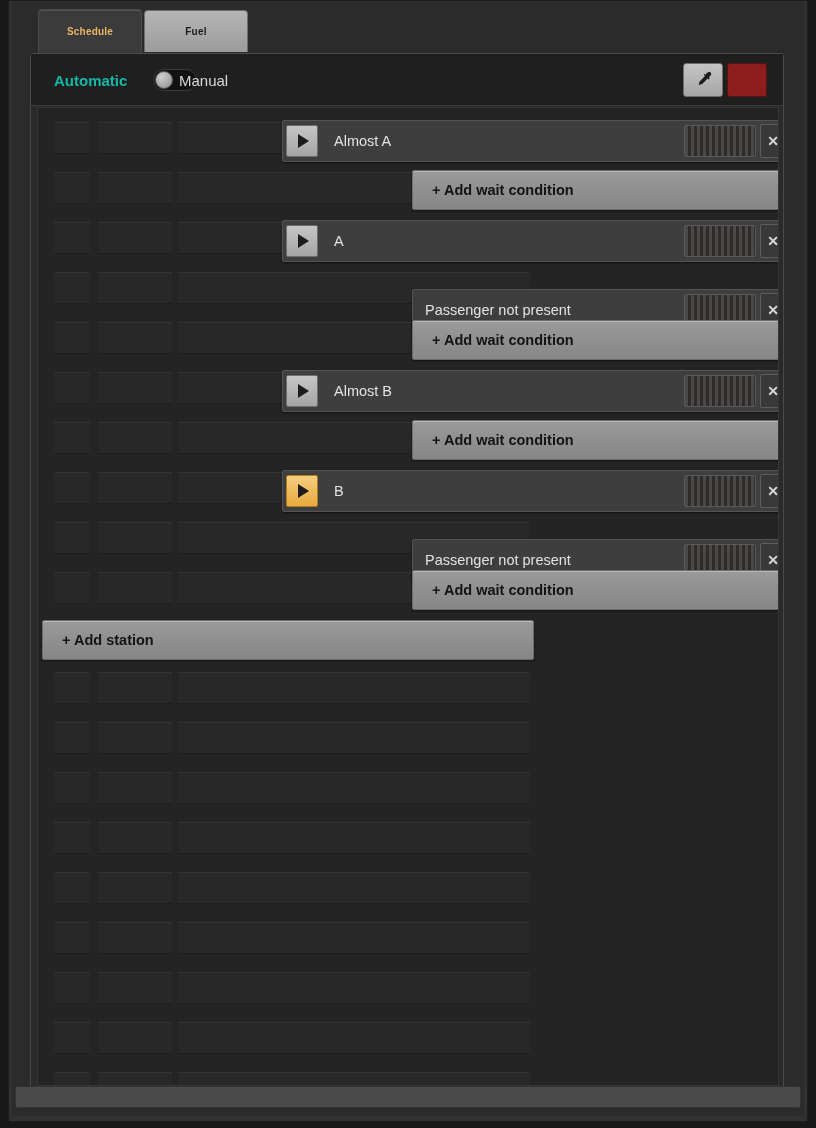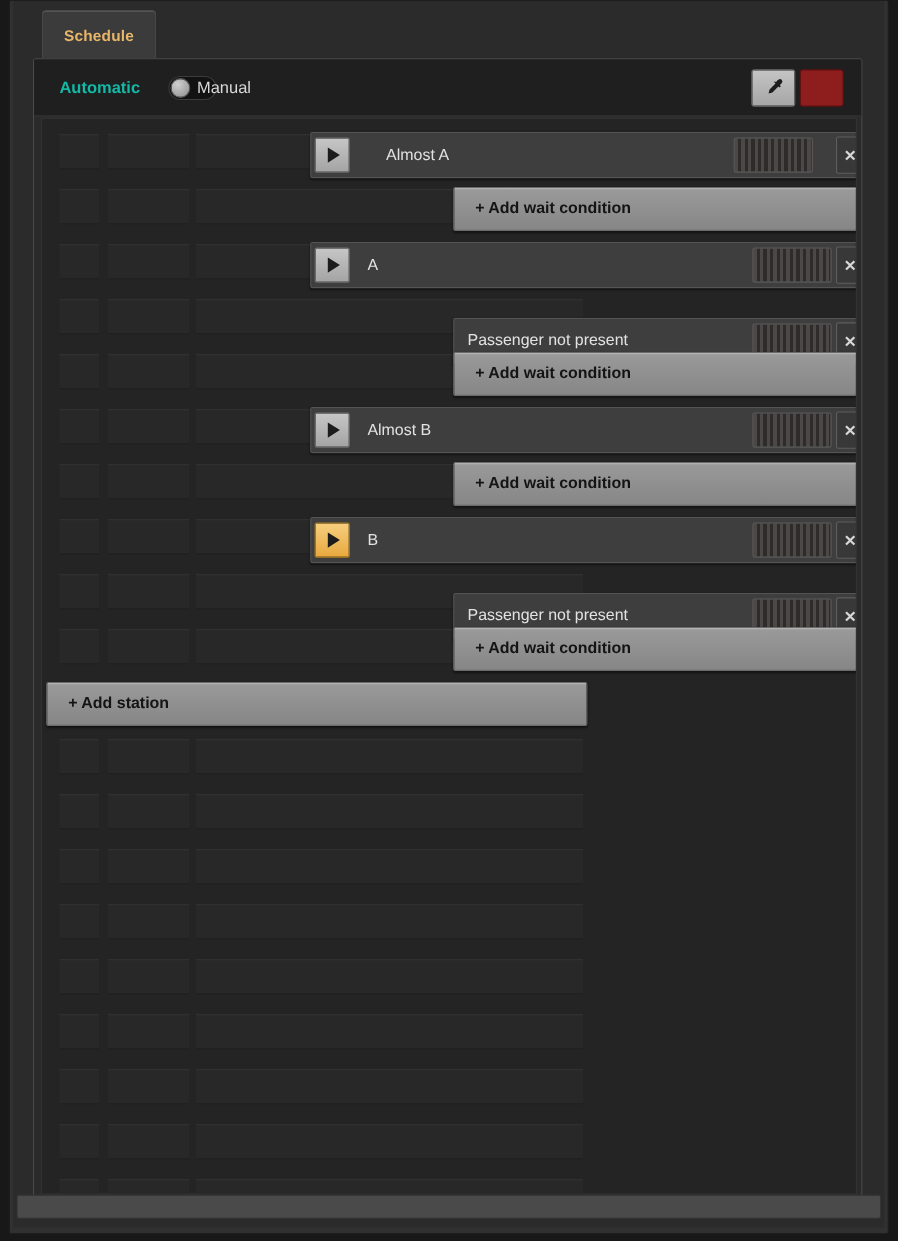--- a/index.html
+++ b/index.html
@@ -46,21 +46,21 @@
     height: 52px;
   }
   .tab {
     position: absolute;
     top: 8px;
     height: 44px;
     box-sizing: border-box;
     display: flex;
     align-items: center;
     justify-content: center;
-    font-size: 14px;
+    font-size: 10px;
     font-weight: bold;
     letter-spacing: 0.2px;
     border-radius: 4px 4px 0 0;
     cursor: pointer;
     user-select: none;
   }
   .tab.active {
     left: 26px;
     width: 104px;
     background: #3b3b3b;
@@ -341,20 +341,23 @@
 </head>
 <body>
 
 <div class="window">
   <div class="window-inner">
 
     <div class="tabstrip">
       <div class="tab active">
         <span>Schedule</span>
       </div>
+      <div class="tab inactive">
+        <span>Fuel</span>
+      </div>
     </div>
 
     <div class="panel">
 
       <div class="panel-header">
         <div class="mode-label auto">Automatic</div>
         <div class="toggle">
           <div class="knob"></div>
         </div>
         <div class="mode-label manual">Manual</div>
@@ -465,21 +468,21 @@
               <div class="skel-cell c3"></div>
             </div>
             <div class="skel-row" style="top: 964px;">
               <div class="skel-cell c1"></div>
               <div class="skel-cell c2"></div>
               <div class="skel-cell c3"></div>
             </div>
             <div class="skel-row" style="top: 1014px;"></div>
           </div>
         <div class="entries" id="entries">
-            <div class="station" style="top: 12px; gap: 17px;">
+            <div class="station" style="top: 12px;">
               <div class="play-btn">
                 <div class="play-tri"></div>
               </div>
               <div class="row-label">Almost A</div>
               <div class="drag-handle"></div>
               <div class="close-btn">✕</div>
             </div>
             <div class="add-btn wait" style="top: 62px;">
               <span>+ Add wait condition</span>
             </div>

